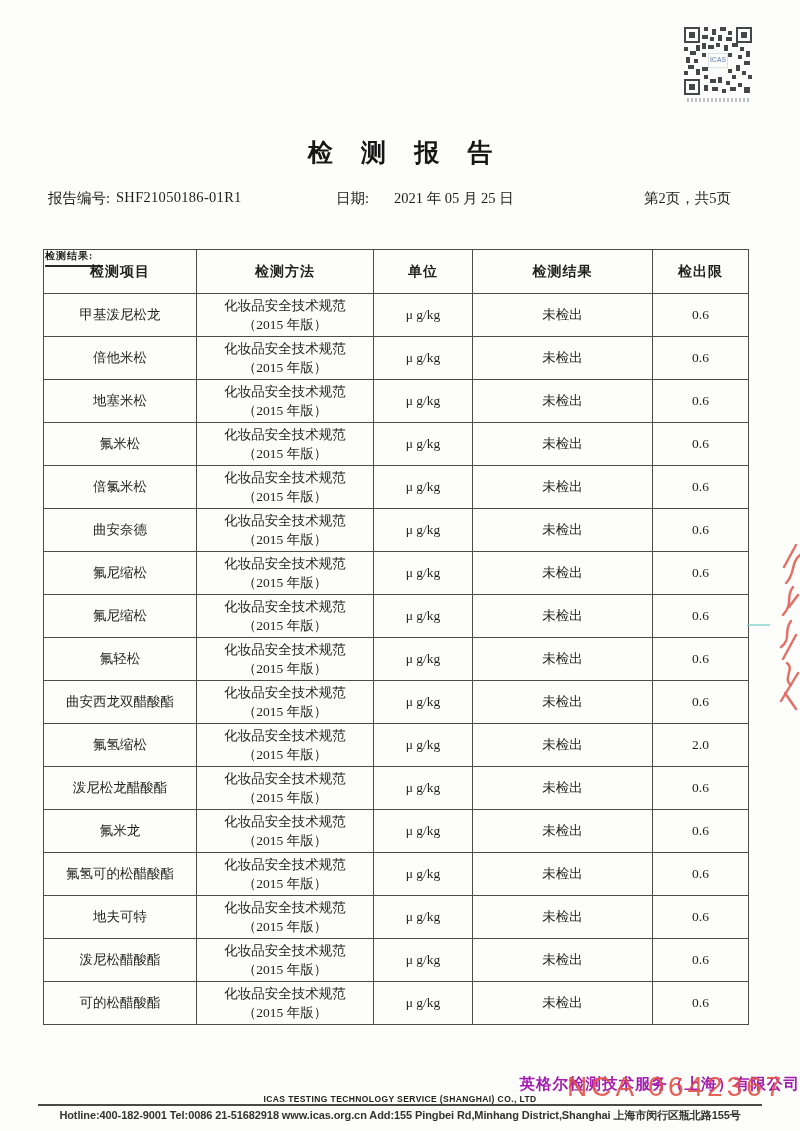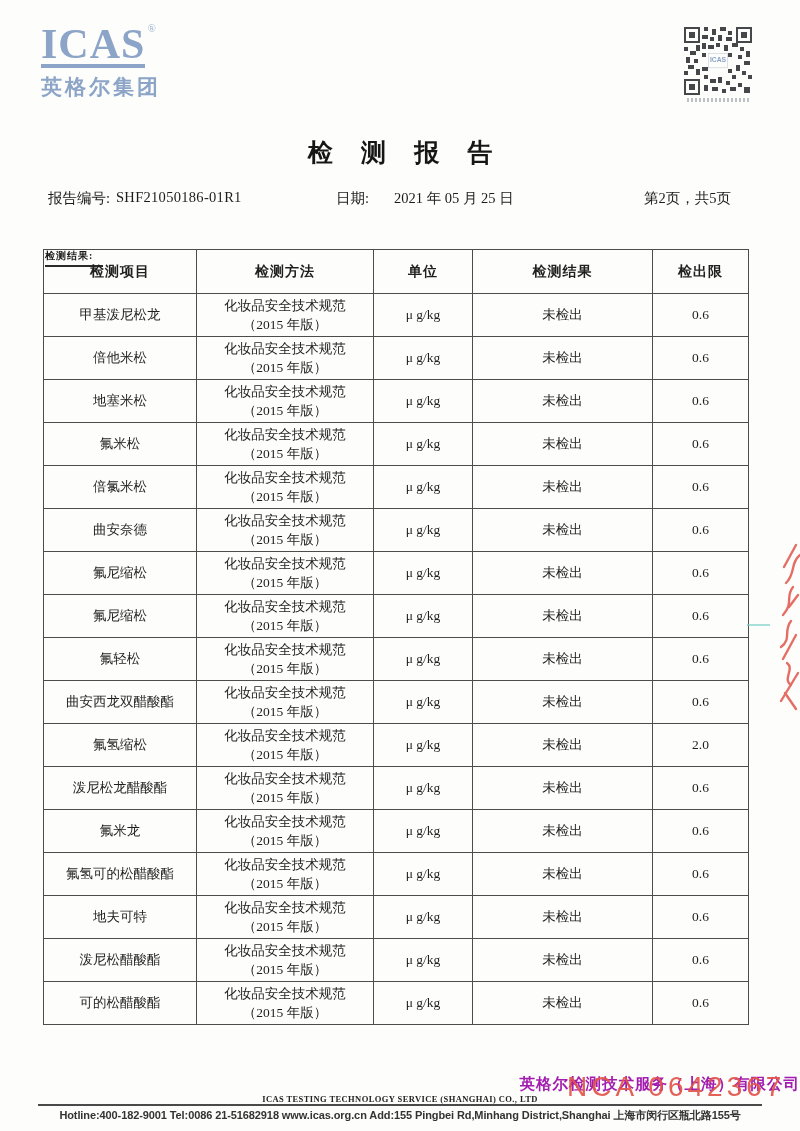--- a/index.html
+++ b/index.html
@@ -60,46 +60,40 @@
   
   .edge-stamp{position:absolute;right:-6px;top:541px;}
   .teal-mark{position:absolute;left:747px;top:624px;width:23px;height:2px;background:#7ad0c6;opacity:.65;}
   
   .footer-company{
     position:absolute;left:0;top:1074px;width:100%;text-align:right;
     font-size:15.5px;font-weight:700;letter-spacing:1px;color:#a21caf;
   }
   .footer-company-en{
     position:absolute;left:0;top:1094px;width:100%;text-align:center;
-    font-family:Liberation Serif, serif;
+    font-family:Liberation Sans, sans-serif;
     font-size:8.5px;font-weight:700;letter-spacing:.4px;color:#222;
   }
   .footer-rule{position:absolute;left:38px;top:1104px;width:724px;border-top:2px solid #4a4a4a;}
   .footer-contact{
     position:absolute;left:0;top:1108px;width:100%;text-align:center;
     font-family:"Liberation Sans","DejaVu Sans",sans-serif;
     font-size:11px;font-weight:700;color:#333;letter-spacing:-.1px;white-space:nowrap;
   }
   .nca-stamp{
     position:absolute;left:567px;top:1071px;
     font-family:"Liberation Sans","DejaVu Sans",sans-serif;
     font-size:28px;font-weight:400;color:#e2544b;letter-spacing:4px;opacity:.92;
   }
 </style>
 </head>
 <body>
 
 <div class="page">
 
-  <div class="logo">
-    <div>
-      <span class="logo-brand">ICAS</span><span class="logo-reg">®</span>
-    </div>
-    <div class="logo-group">英格尔集团</div>
-  </div>
 
   <div class="qr">
     <svg width="68" height="68" viewBox="0 0 34 34">
       <g fill="#45474b">
 
         <rect x="0" y="0" width="8" height="8"></rect>
           <rect x="26" y="0" width="8" height="8"></rect>
           <rect x="0" y="26" width="8" height="8"></rect>
       </g>
       <g fill="#fdfdfb">

